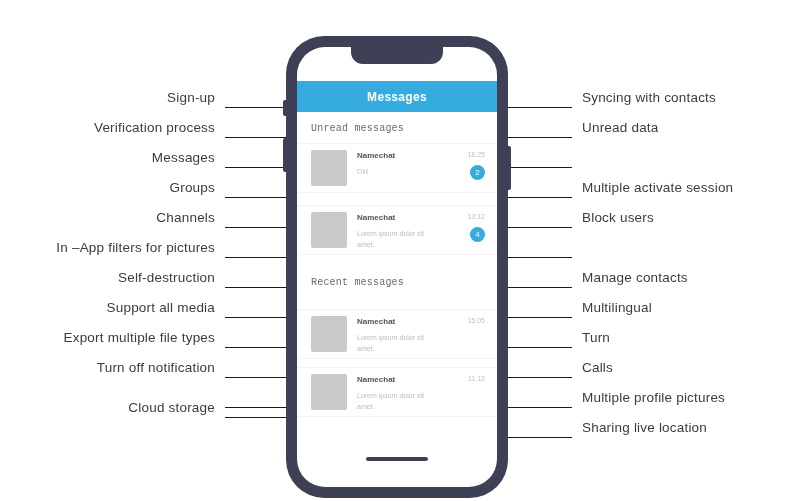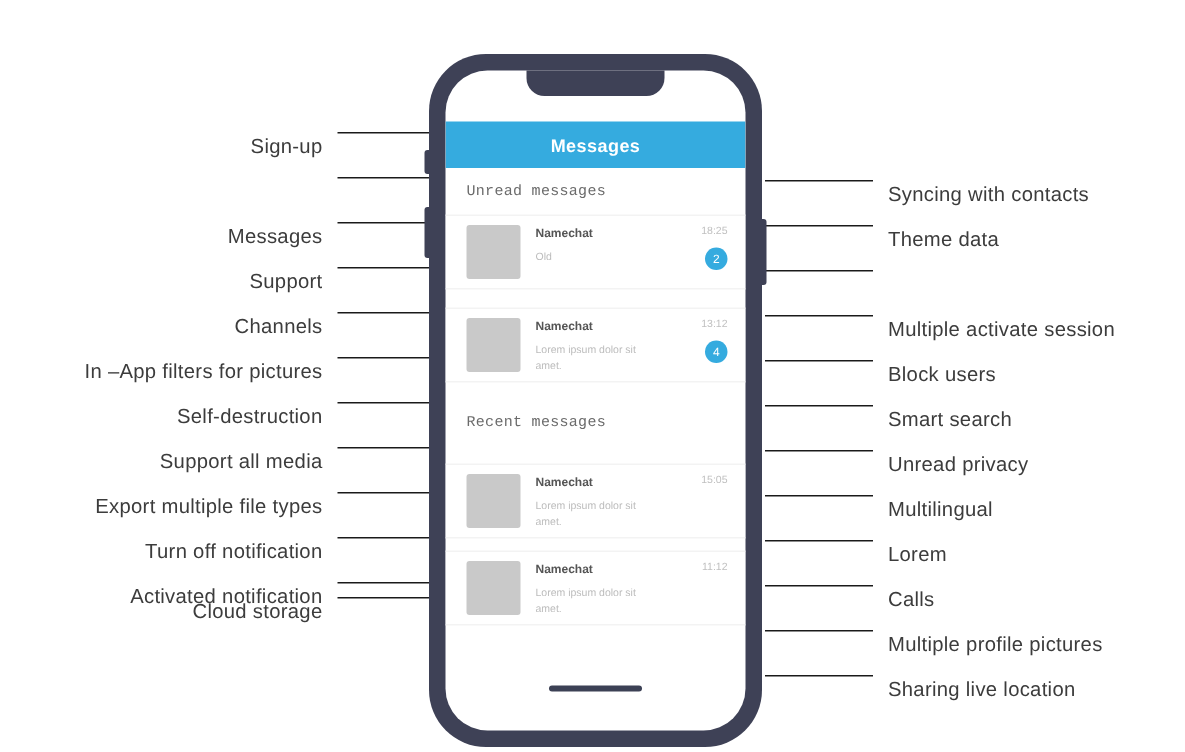--- a/index.html
+++ b/index.html
@@ -2,23 +2,23 @@
 <html><head>
 <meta charset="utf-8">
 <style>
   html,body{margin:0;padding:0;}
   body{
     width:790px;height:501px;position:relative;background:#ffffff;
     font-family:"Liberation Sans",sans-serif;overflow:hidden;
   }
 
   
-  .callout{position:absolute;height:20px;display:flex;align-items:flex-start;}
+  .callout{position:absolute;height:20px;display:flex;align-items:flex-end;}
   .callout-left{left:34px;width:274px;}
-  .callout-right{left:499px;width:276px;margin-top:32px;}
+  .callout-right{left:489px;width:276px;}
   .clabel{
     white-space:nowrap;font-size:13.5px;color:#3c3c3c;line-height:20px;letter-spacing:.2px;
   }
   .spacer{flex:1 0 0;}
   .cline{height:1px;background:#1a1a1a;}
   .callout-left .cline{flex:0 1 72px;min-width:24px;margin-left:10px;margin-right:2px;}
   .callout-right .cline{flex:0 0 72px;margin-left:2px;margin-right:10px;}
   .cdot{width:9px;height:9px;border-radius:50%;background:#131313;flex:0 0 9px;}
 
   
@@ -70,32 +70,33 @@
 <body>
 
 <div class="callout callout-left" style="top:88px">
   <span class="spacer"></span>
     <span class="clabel">Sign-up</span>
     <span class="cline"></span>
     <span class="cdot"></span>
 </div>
 <div class="callout callout-left" style="top:118px">
   <span class="spacer"></span>
+    <span class="clabel">Verification process</span>
     <span class="cline"></span>
     <span class="cdot"></span>
 </div>
 <div class="callout callout-left" style="top:148px">
   <span class="spacer"></span>
     <span class="clabel">Messages</span>
     <span class="cline"></span>
     <span class="cdot"></span>
 </div>
 <div class="callout callout-left" style="top:178px">
   <span class="spacer"></span>
-    <span class="clabel">Support</span>
+    <span class="clabel">Groups</span>
     <span class="cline"></span>
     <span class="cdot"></span>
 </div>
 <div class="callout callout-left" style="top:208px">
   <span class="spacer"></span>
     <span class="clabel">Channels</span>
     <span class="cline"></span>
     <span class="cdot"></span>
 </div>
 <div class="callout callout-left" style="top:238px">
@@ -123,41 +124,40 @@
     <span class="cdot"></span>
 </div>
 <div class="callout callout-left" style="top:358px">
   <span class="spacer"></span>
     <span class="clabel">Turn off notification</span>
     <span class="cline"></span>
     <span class="cdot"></span>
 </div>
 <div class="callout callout-left" style="top:388px">
   <span class="spacer"></span>
-    <span class="clabel">Activated notification</span>
     <span class="cline"></span>
     <span class="cdot"></span>
 </div>
 <div class="callout callout-left" style="top:398px">
   <span class="spacer"></span>
     <span class="clabel">Cloud storage</span>
     <span class="cline"></span>
     <span class="cdot"></span>
 </div>
 
 <div class="callout callout-right" style="top:88px">
   <span class="cdot"></span>
     <span class="cline"></span>
     <span class="clabel">Syncing with contacts</span>
     <span class="spacer"></span>
 </div>
 <div class="callout callout-right" style="top:118px">
   <span class="cdot"></span>
     <span class="cline"></span>
-    <span class="clabel">Theme data</span>
+    <span class="clabel">Unread data</span>
     <span class="spacer"></span>
 </div>
 <div class="callout callout-right" style="top:148px">
   <span class="cdot"></span>
     <span class="cline"></span>
     <span class="spacer"></span>
 </div>
 <div class="callout callout-right" style="top:178px">
   <span class="cdot"></span>
     <span class="cline"></span>
@@ -166,39 +166,38 @@
 </div>
 <div class="callout callout-right" style="top:208px">
   <span class="cdot"></span>
     <span class="cline"></span>
     <span class="clabel">Block users</span>
     <span class="spacer"></span>
 </div>
 <div class="callout callout-right" style="top:238px">
   <span class="cdot"></span>
     <span class="cline"></span>
-    <span class="clabel">Smart search</span>
     <span class="spacer"></span>
 </div>
 <div class="callout callout-right" style="top:268px">
   <span class="cdot"></span>
     <span class="cline"></span>
-    <span class="clabel">Unread privacy</span>
+    <span class="clabel">Manage contacts</span>
     <span class="spacer"></span>
 </div>
 <div class="callout callout-right" style="top:298px">
   <span class="cdot"></span>
     <span class="cline"></span>
     <span class="clabel">Multilingual</span>
     <span class="spacer"></span>
 </div>
 <div class="callout callout-right" style="top:328px">
   <span class="cdot"></span>
     <span class="cline"></span>
-    <span class="clabel">Lorem</span>
+    <span class="clabel">Turn</span>
     <span class="spacer"></span>
 </div>
 <div class="callout callout-right" style="top:358px">
   <span class="cdot"></span>
     <span class="cline"></span>
     <span class="clabel">Calls</span>
     <span class="spacer"></span>
 </div>
 <div class="callout callout-right" style="top:388px">
   <span class="cdot"></span>

